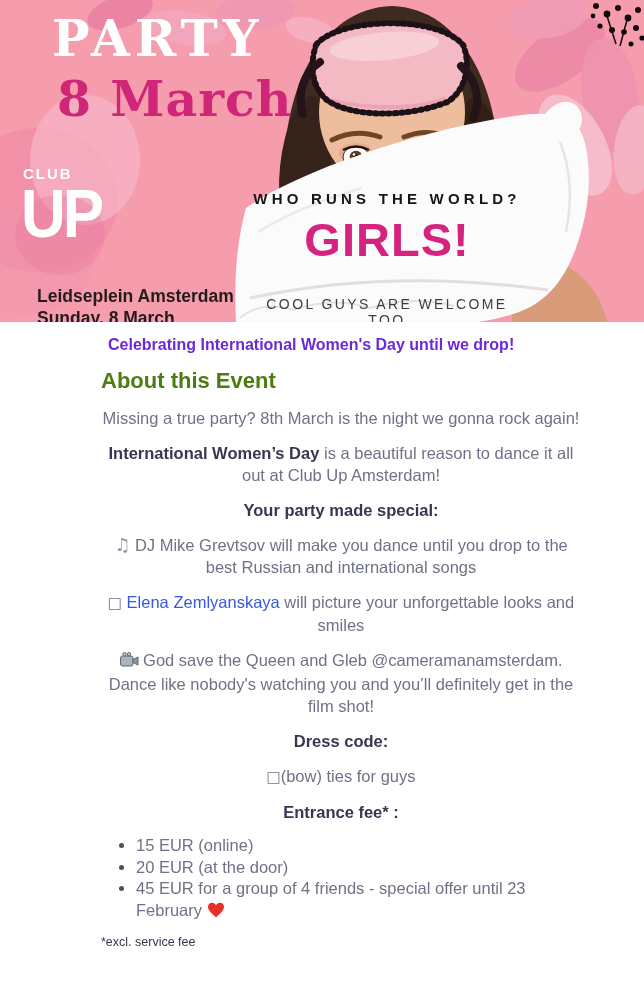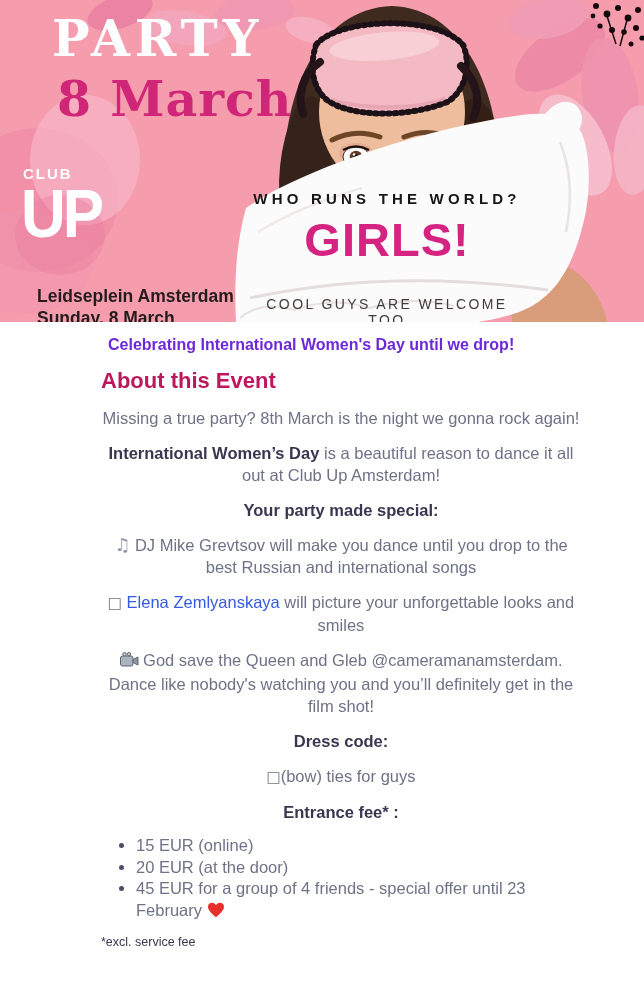--- a/index.html
+++ b/index.html
@@ -24,21 +24,21 @@
   .logo .club{font-size:15px;font-weight:700;letter-spacing:2px;margin-left:2px;}
   .logo .up{font-size:62px;font-weight:700;letter-spacing:-3px;margin-top:-2px;transform:scaleY(1.12);transform-origin:top left;}
   .venue{position:absolute;left:37px;top:246px;color:#241c1c;font-weight:700;font-size:17.5px;line-height:21.5px;margin-top:40px;}
   .pillow-text{position:absolute;left:248px;top:146px;width:278px;text-align:center;margin-top:44px;}
   .pillow-text .q{font-size:15px;font-weight:800;letter-spacing:4.2px;color:#161616;}
   .pillow-text .a{font-size:47px;font-weight:800;letter-spacing:1px;color:#d42380;margin-top:5px;}
   .pillow-text .n{font-size:14px;font-weight:500;letter-spacing:2.4px;color:#413b3b;margin-top:29px;}
   
   .content{padding:14px 62px 0 101px;}
   .intro{font-size:16px;font-weight:700;color:#6d28d9;margin:0 0 14px;margin-left:7px;line-height:18px;}
-  h2.about{font-size:22px;font-weight:700;color:#be185d;margin:8px 0 13px;line-height:26px;}
+  h2.about{font-size:22px;font-weight:700;color:#4d7c0f;margin:8px 0 13px;line-height:26px;}
   .content p{font-size:16.5px;color:#6f7287;line-height:22px;margin:0 0 13px;max-width:480px;text-align:center;}
   .content p b, .content p.bold{color:#39364f;font-weight:700;}
   a.link{color:#3659e3;text-decoration:none;}
   .emoji{font-family:"DejaVu Sans", sans-serif;}
   .emoji.music{color:#8b95a6;font-size:18px;}
   .emoji.tofu{color:#6f7287;font-size:15px;}
   .icon-svg{display:inline-block;vertical-align:-2px;}
   ul.fees{margin:12px 0 6px;padding-left:35px;max-width:470px;}
   ul.fees li{font-size:16.5px;color:#6f7287;line-height:21.5px;}
   ul.fees li::marker{color:#4b4e66;}

